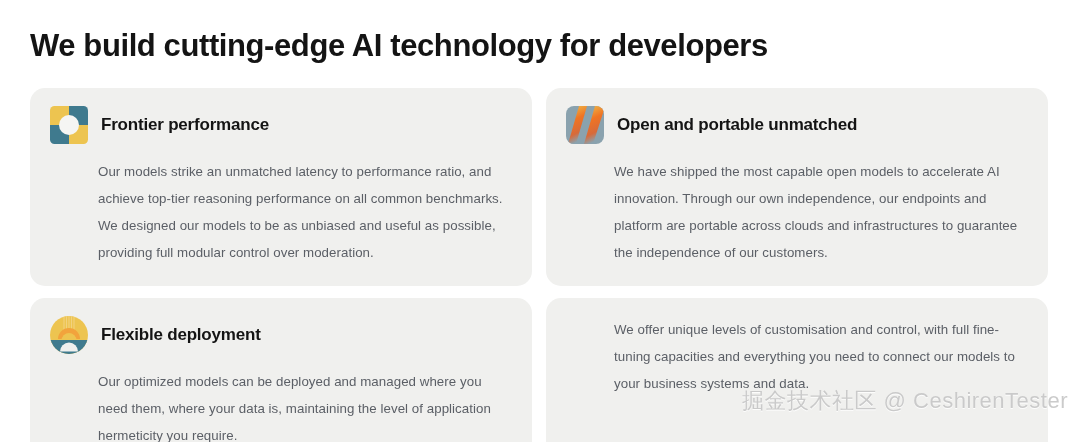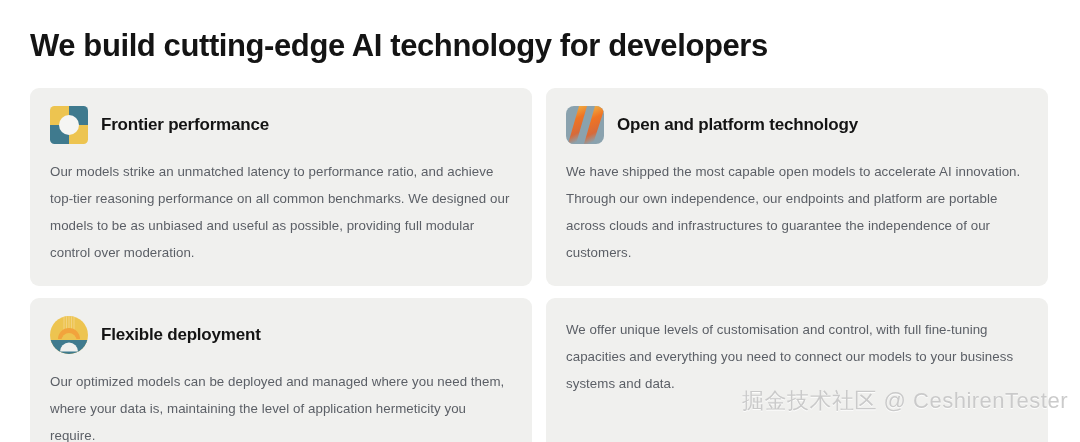--- a/index.html
+++ b/index.html
@@ -42,21 +42,21 @@
     width: 1018px;
     display: grid;
     grid-template-columns: 1fr 1fr;
     grid-template-rows: auto auto;
     column-gap: 14px;
     row-gap: 12px;
   }
 
   .card {
     background: #f0f0ee;
-    border-radius: 9px;
+    border-radius: 15px;
     padding: 18px 20px 20px 20px;
     box-sizing: border-box;
     min-height: 157px;
   }
 
   .card-head {
     display: flex;
     align-items: center;
     gap: 13px;
     margin-bottom: 14px;
@@ -78,20 +78,21 @@
     font-family: "Liberation Sans", sans-serif;
   }
 
   .card-body {
     font-size: 13.3px;
     line-height: 27px;
     color: #5b5f66;
     font-weight: 400;
     letter-spacing: 0.05px;
     font-family: "Liberation Sans", sans-serif;
+    margin-left: 48px;
   }
 
   .watermark {
     position: absolute;
     right: 12px;
     bottom: 8px;
     font-size: 22px;
     line-height: 28px;
     color: #c9c9c9;
     font-family: "Liberation Sans", sans-serif;
@@ -149,21 +150,21 @@
                 <stop offset="100%" stop-color="#8aa2ae"></stop>
               </linearGradient>
             </defs>
             <g clip-path="url(#c2)">
               <rect x="0" y="0" width="38" height="38" fill="#8aa2ae"></rect>
               <polygon points="2,38 13,0 21,0 10,38" fill="url(#g2)"></polygon>
               <polygon points="18,38 29,0 38,0 38,4 27,38" fill="url(#g2)"></polygon>
             </g>
           </svg>
         </span>
-        <span class="card-title">Open and platform technology</span>
+        <span class="card-title">Open and portable unmatched</span>
       </div>
       <div class="card-body">We have shipped the most capable open models to accelerate AI innovation. Through our own independence, our endpoints and platform are portable across clouds and infrastructures to guarantee the independence of our customers.</div>
     </div>
 
     <div class="card">
       <div class="card-head">
         <span class="card-icon">
           <svg viewBox="0 0 38 38" width="38" height="38" xmlns="http://www.w3.org/2000/svg">
             <defs>
               <clipPath id="c3">

